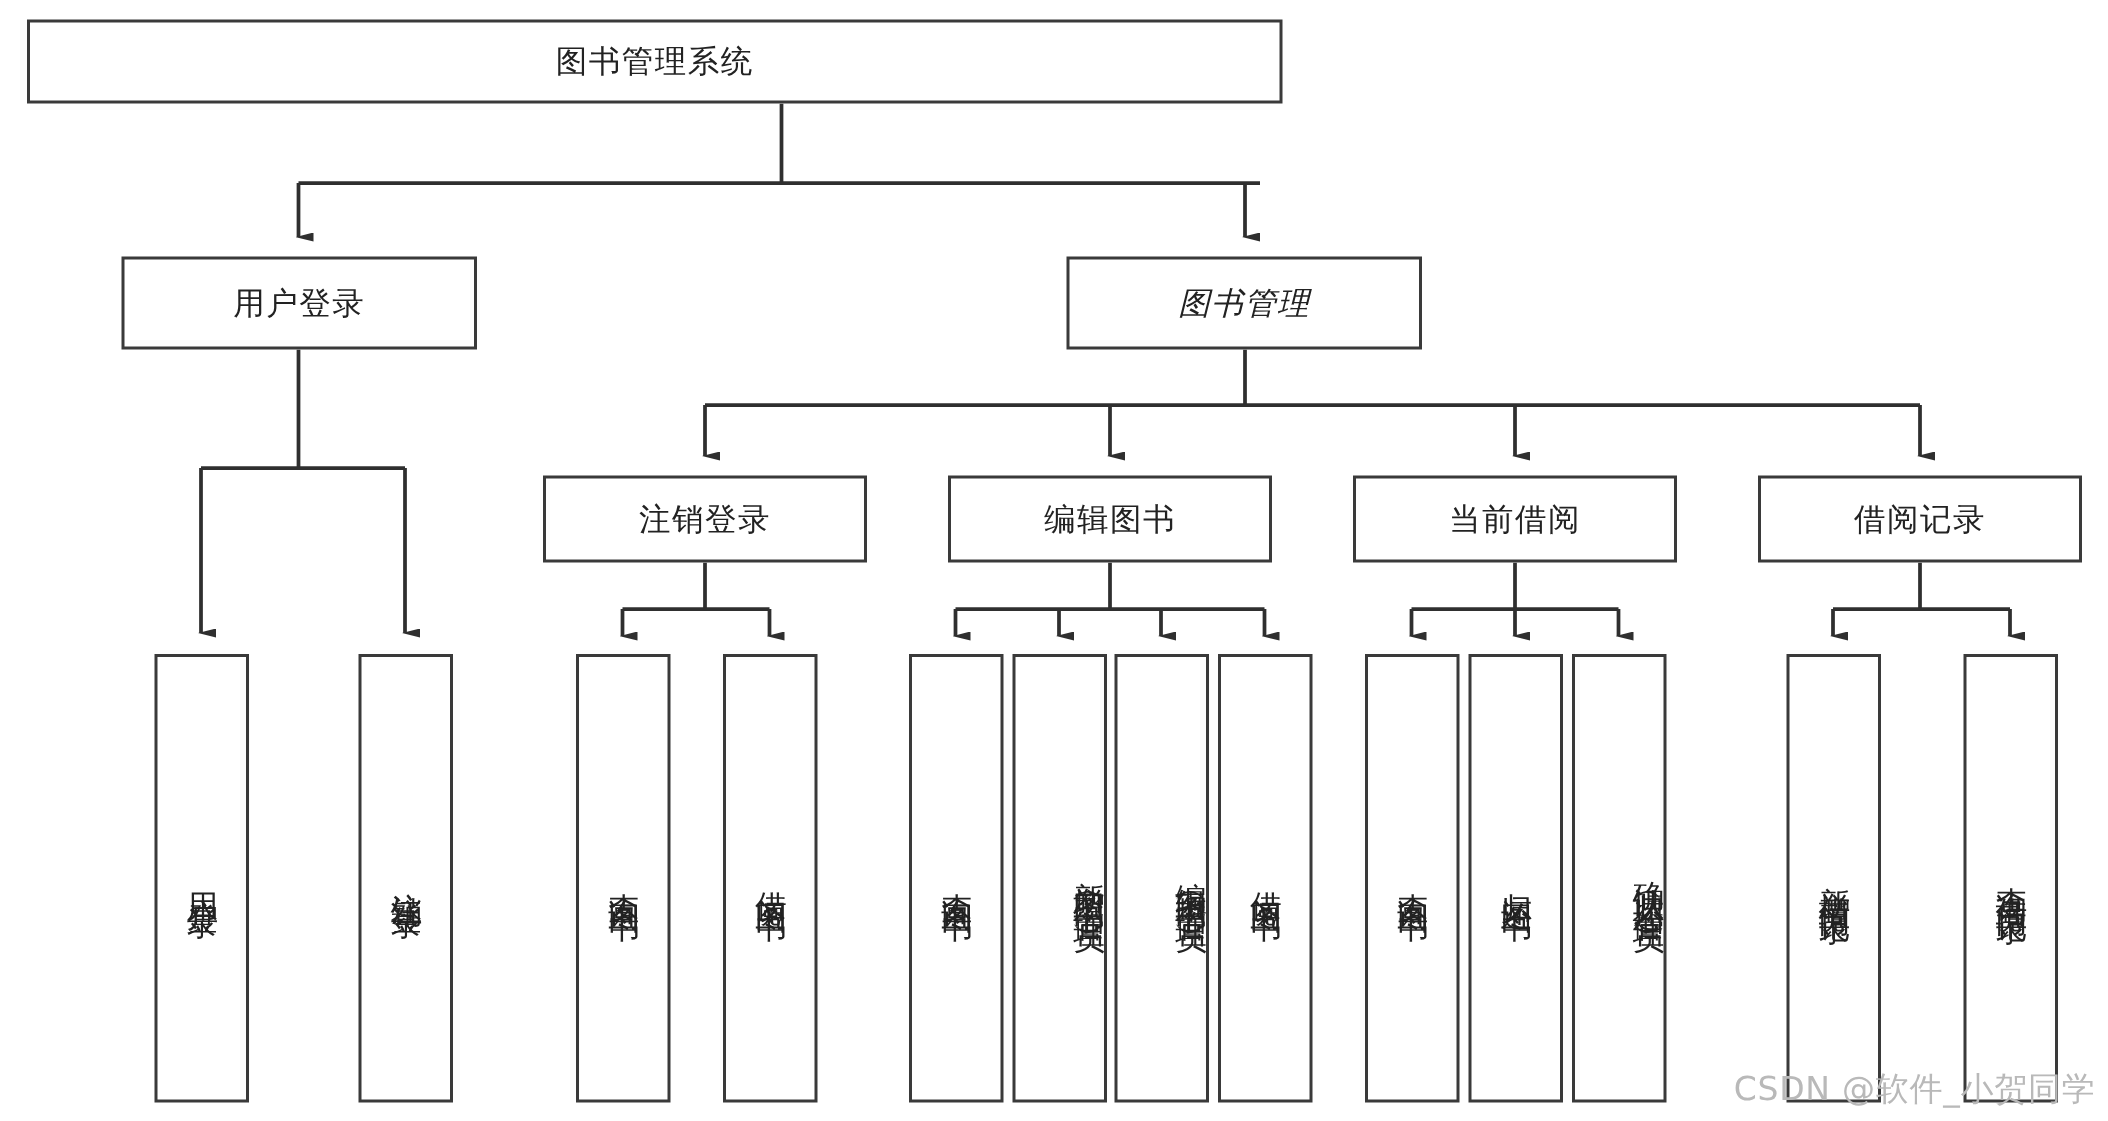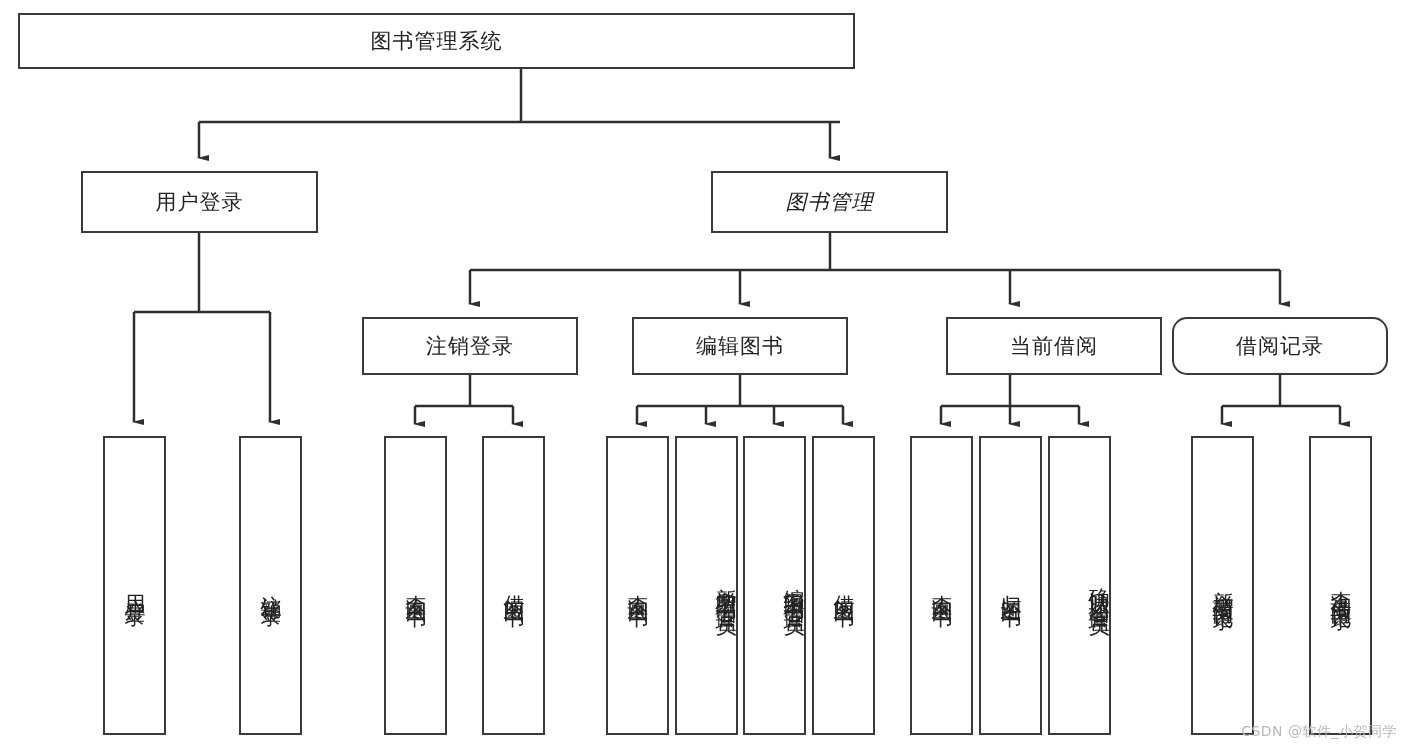--- a/index.html
+++ b/index.html
@@ -56,21 +56,21 @@
     padding-top: 6px;
   }
   .node-v.mid {
     align-items: center;
     padding-top: 0;
   }
   .watermark {
     position: absolute;
     right: 8px;
     bottom: 6px;
-    font-size: 14px;
+    font-size: 22px;
     color: #b9b9b9;
     white-space: nowrap;
     letter-spacing: 0.5px;
   }
 </style>
 </head>
 <body>
 
 <div id="diagram-root">
 
@@ -124,22 +124,22 @@
     </g>
   </svg>
 
   <div class="node node-h" style="left:18px; top:13px; width:837px; height:56px;">图书管理系统</div>
 
   <div class="node node-h" style="left:81px; top:171px; width:237px; height:62px;">用户登录</div>
   <div class="node node-h" style="left:711px; top:171px; width:237px; height:62px;font-style:italic;">图书管理</div>
 
   <div class="node node-h" style="left:362px; top:317px; width:216px; height:58px;">注销登录</div>
   <div class="node node-h" style="left:632px; top:317px; width:216px; height:58px;">编辑图书</div>
-  <div class="node node-h" style="left:902px; top:317px; width:216px; height:58px;margin-left:44px;">当前借阅</div>
-  <div class="node node-h" style="left:1172px; top:317px; width:216px; height:58px;border-radius:15px;">借阅记录</div>
+  <div class="node node-h" style="left:902px; top:317px; width:216px; height:58px;">当前借阅</div>
+  <div class="node node-h" style="left:1172px; top:317px; width:216px; height:58px;">借阅记录</div>
 
   <div class="node node-v mid" style="left:103px; top:436px; width:63px; height:299px;">用户登录</div>
   <div class="node node-v mid" style="left:239px; top:436px; width:63px; height:299px;">注销登录</div>
 
   <div class="node node-v mid" style="left:384px; top:436px; width:63px; height:299px;">查询图书</div>
   <div class="node node-v mid" style="left:482px; top:436px; width:63px; height:299px;">借阅图书</div>
 
   <div class="node node-v mid" style="left:606px; top:436px; width:63px; height:299px;">查询图书</div>
   <div class="node node-v lvl-deep" style="left:675px; top:436px; width:63px; height:299px;">新增图书（管理员）</div>
   <div class="node node-v lvl-deep" style="left:743px; top:436px; width:63px; height:299px;">编辑图书（管理员）</div>

